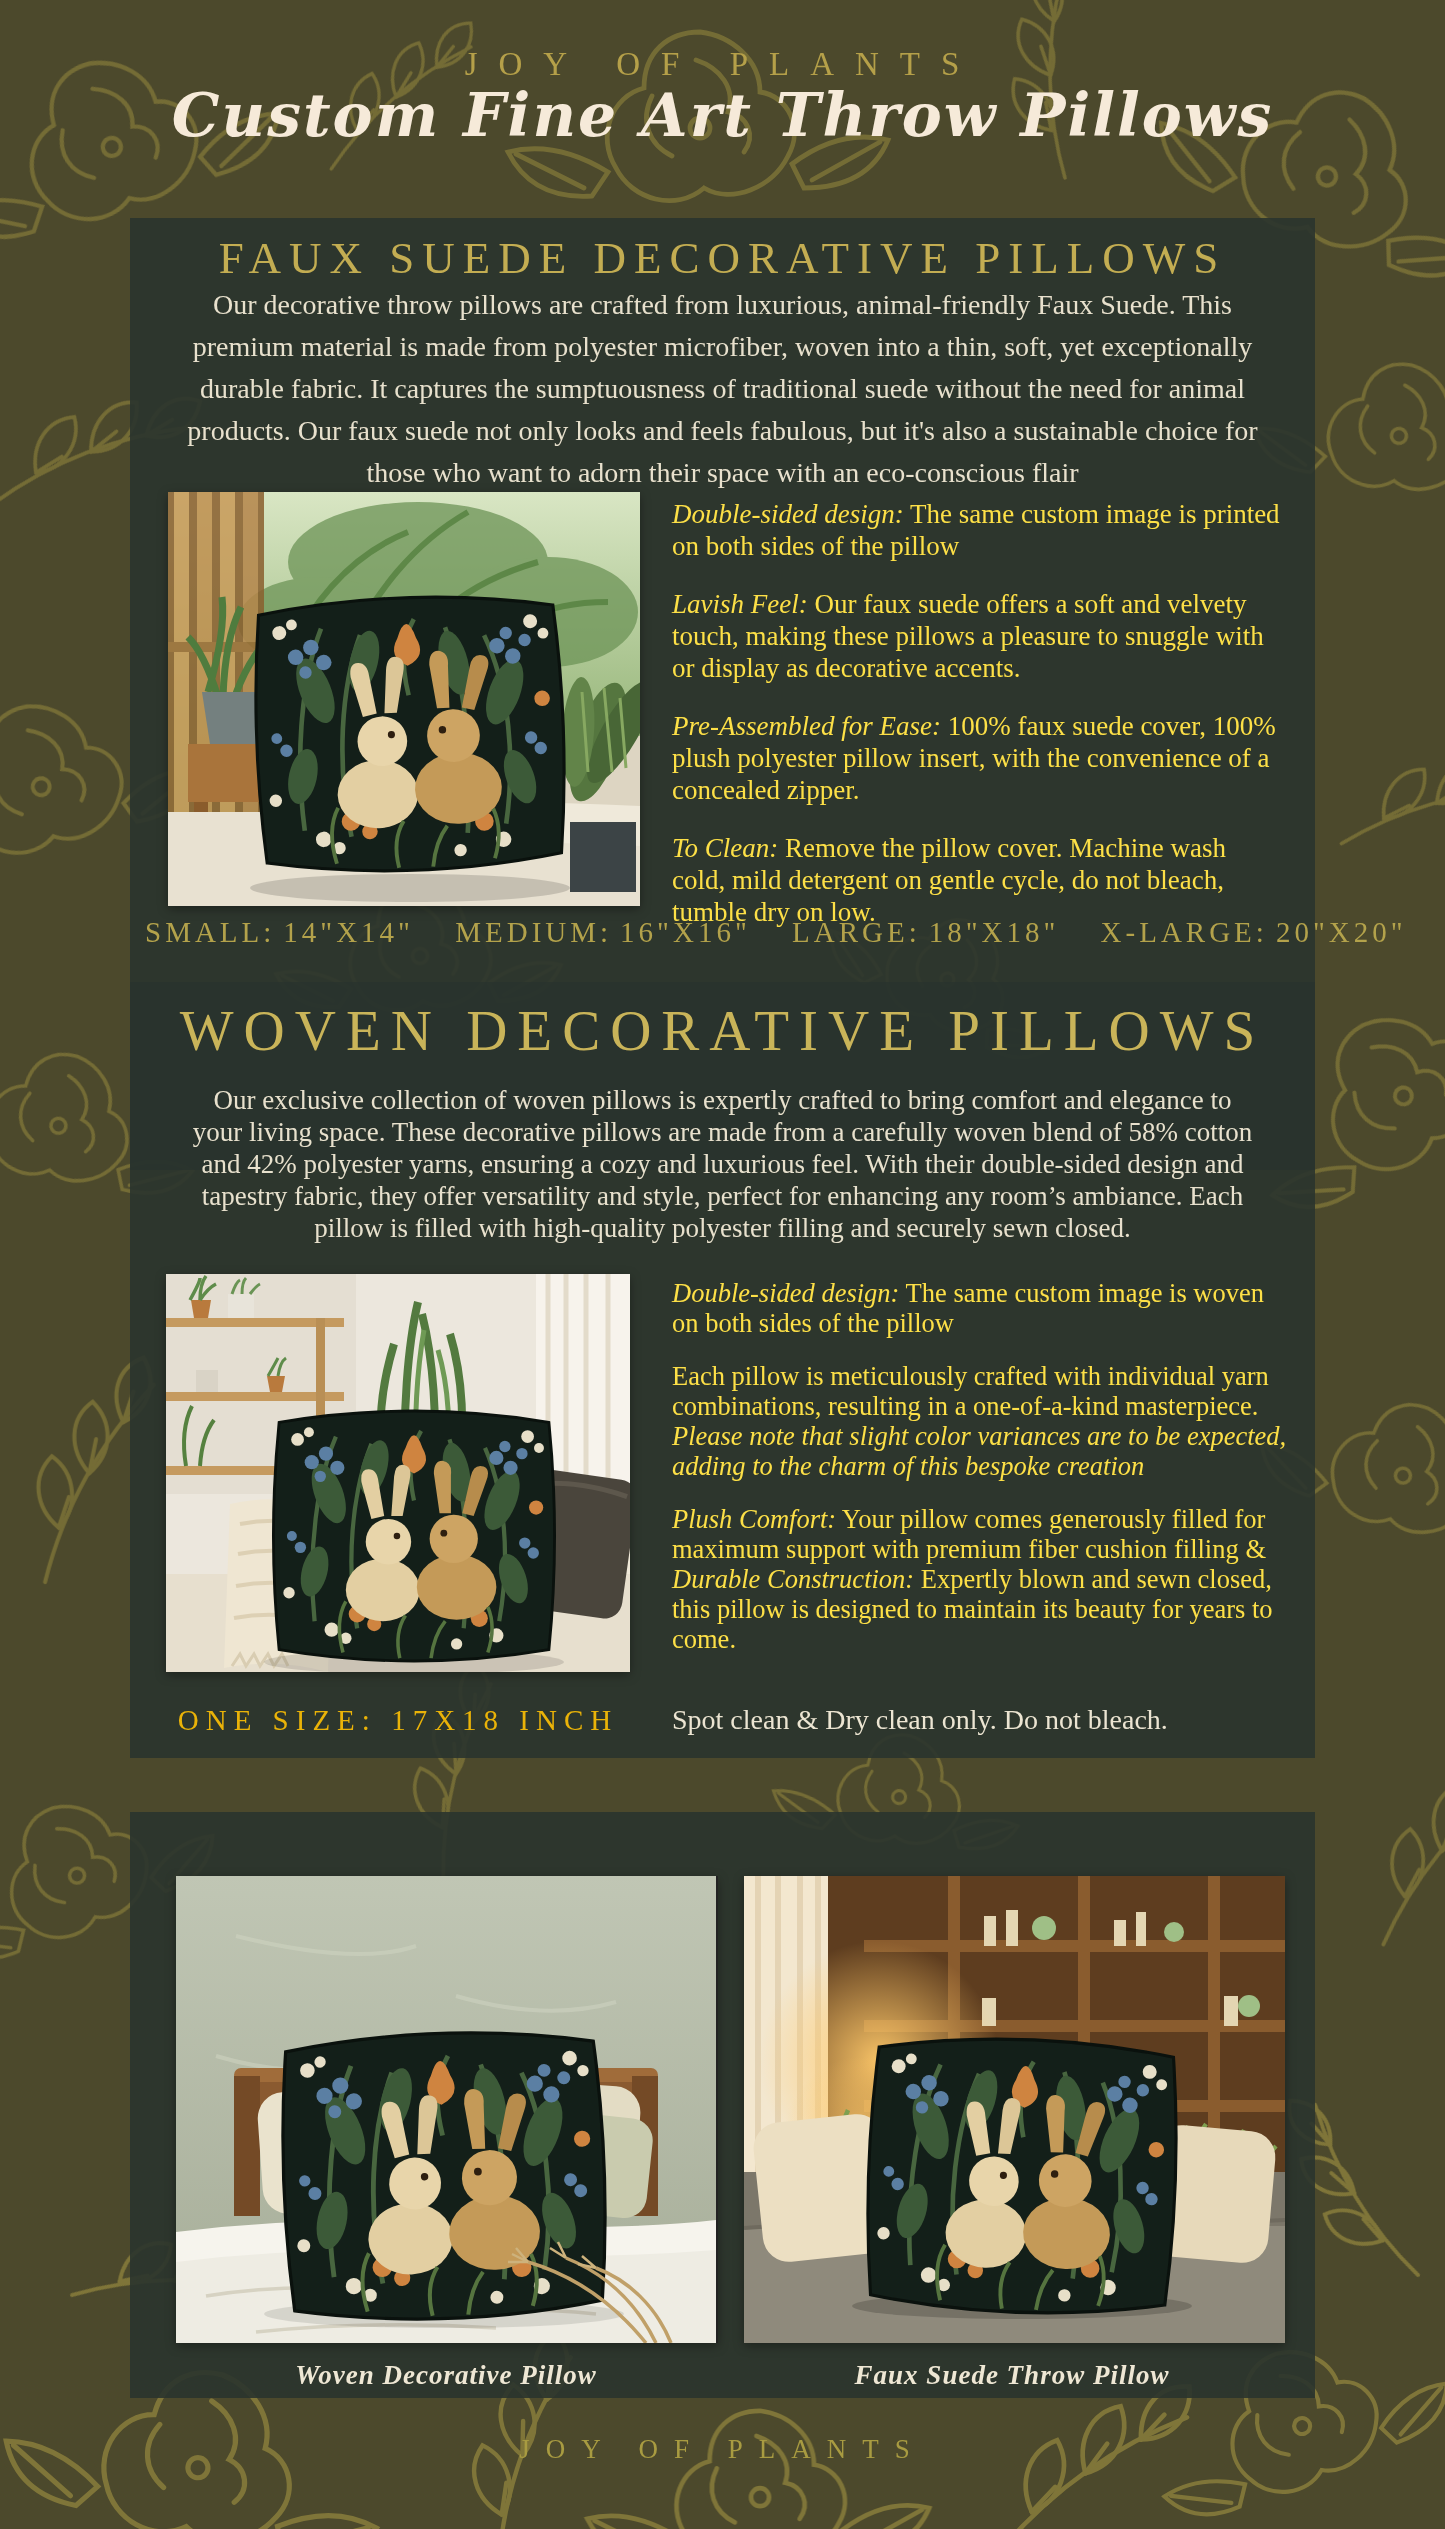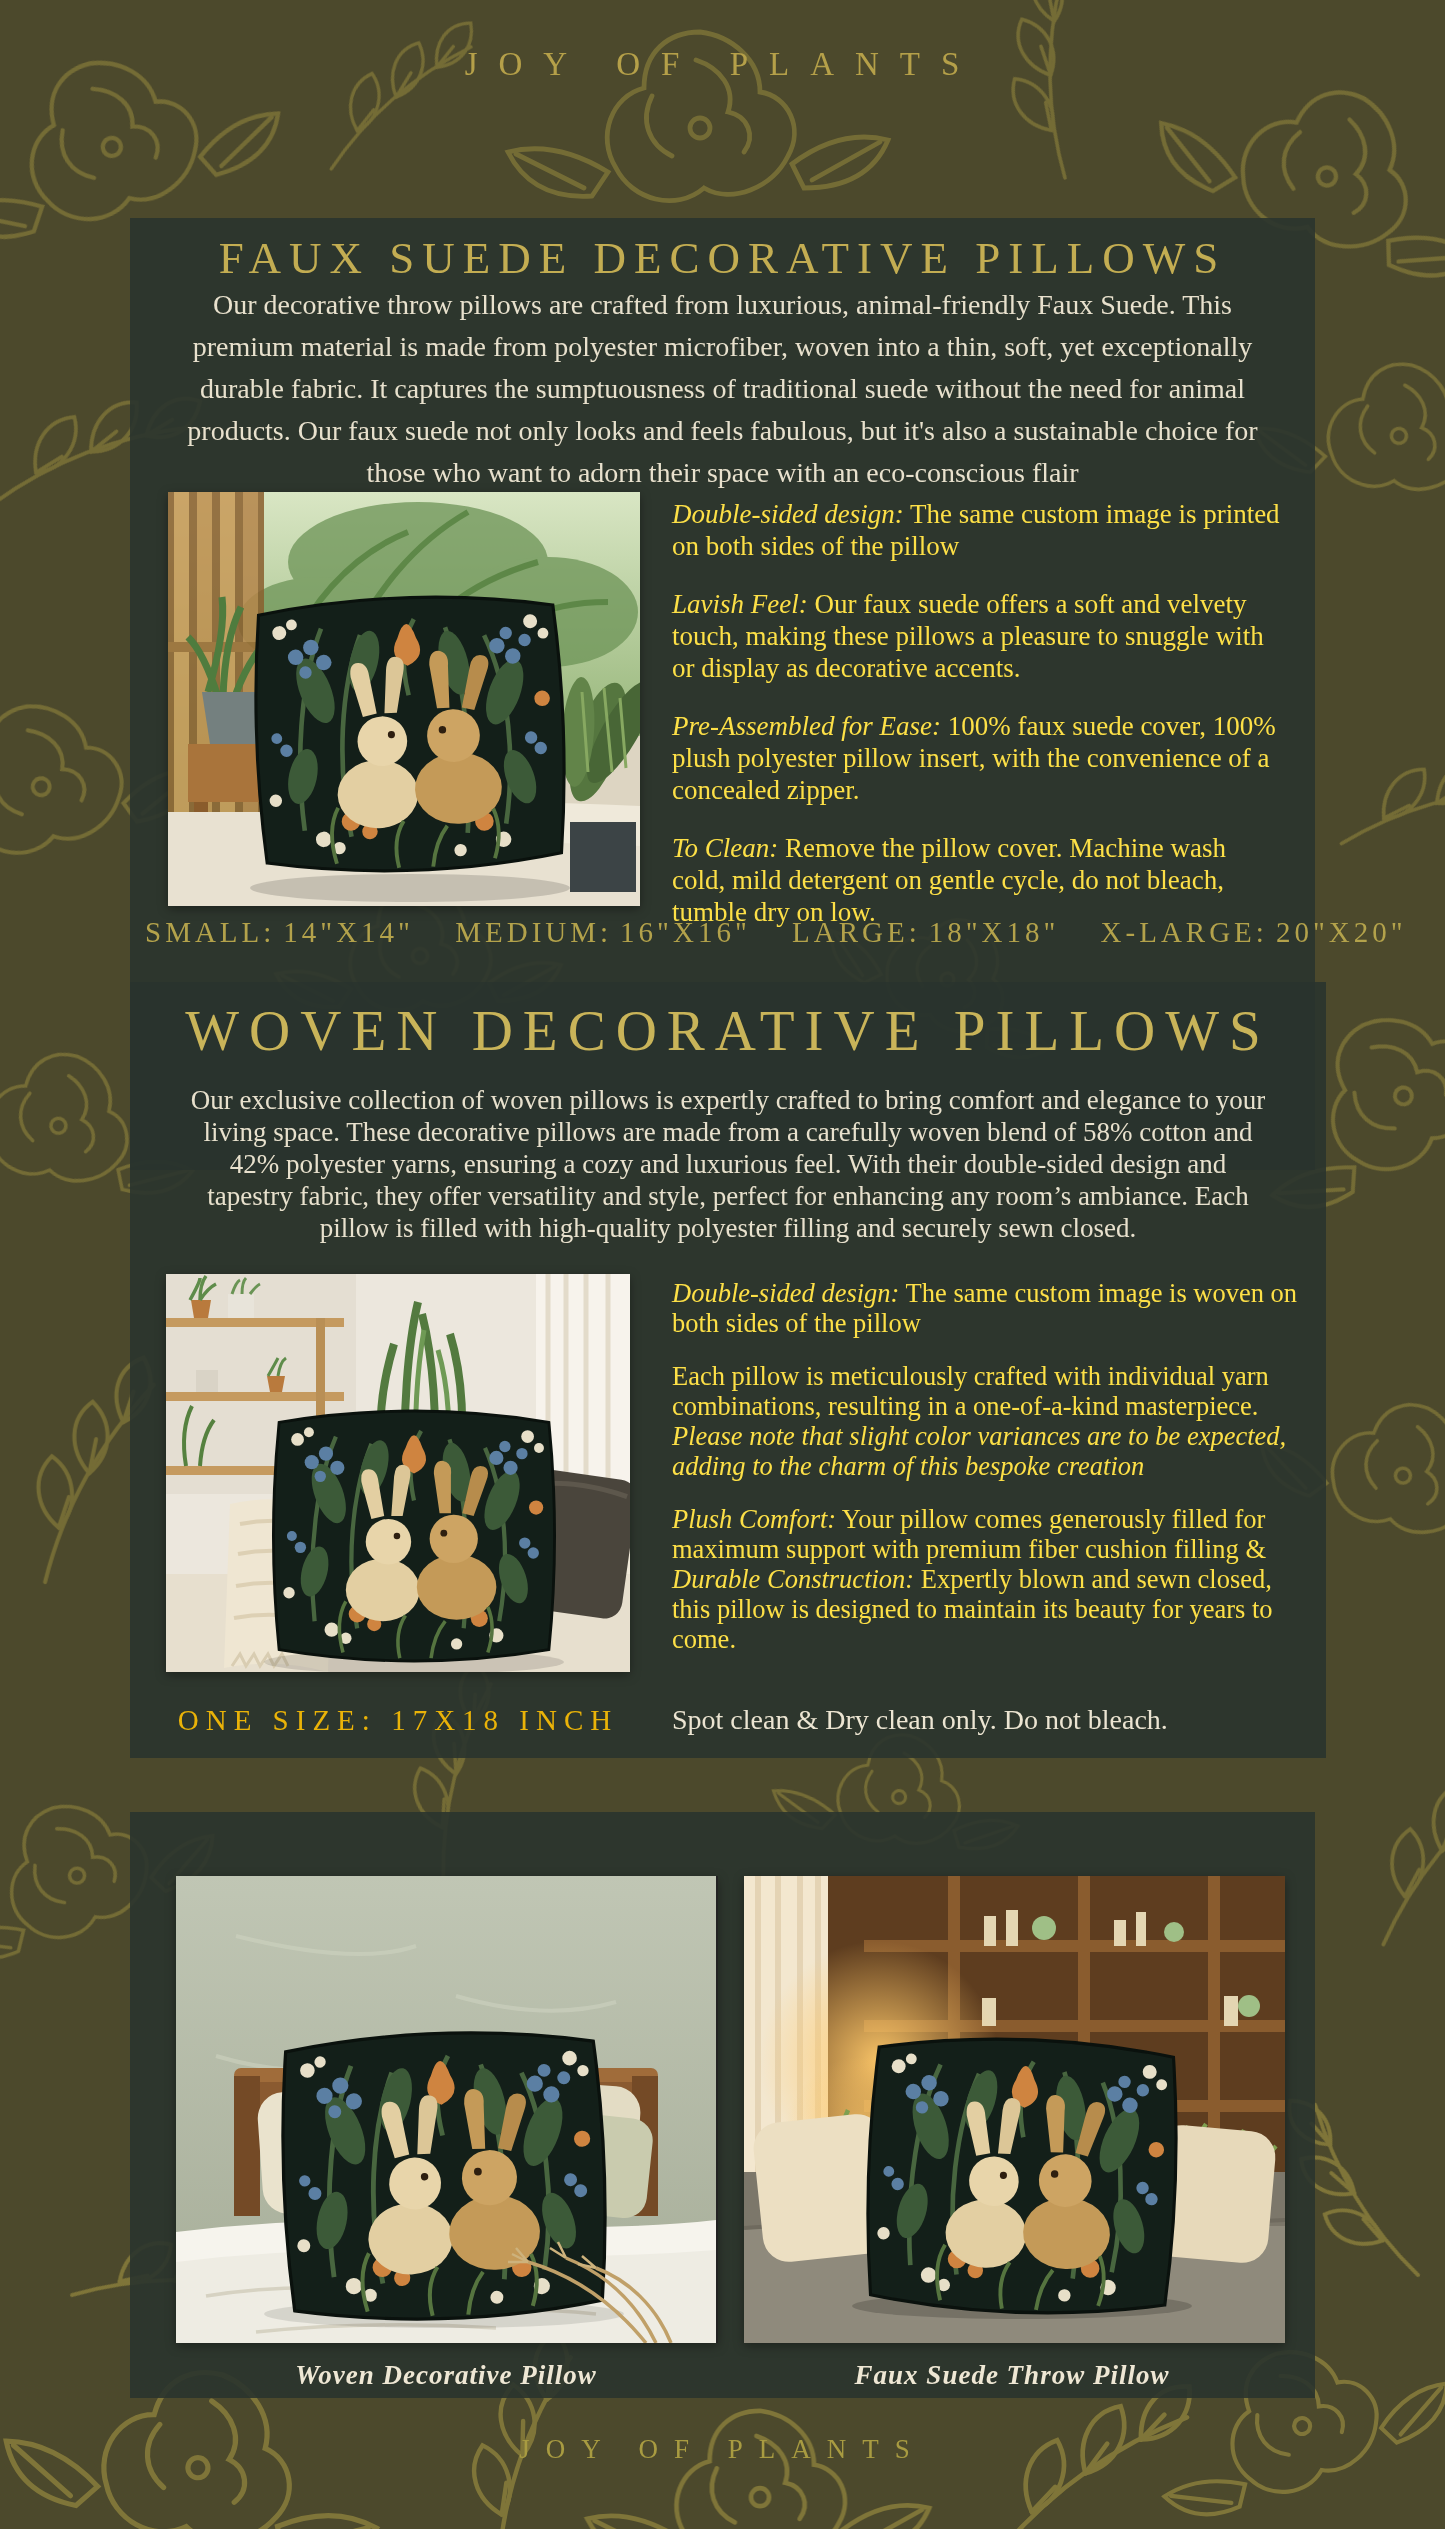--- a/index.html
+++ b/index.html
@@ -18,21 +18,21 @@
     position:absolute;z-index:3;top:80px;left:0;right:0;text-align:center;
     color:#f6ead9;font-size:60px;font-style:italic;font-weight:bold;
     font-family:"DejaVu Serif", serif;letter-spacing:2px;
   }
   
   .panel{
     position:absolute;z-index:2;left:130px;width:1185px;
     background:rgba(42,52,45,0.90);
   }
   .panel1{top:218px;height:952px;}
-  .panel2{top:982px;height:776px;padding-left:11px;}
+  .panel2{top:982px;height:776px;}
   .panel3{top:1812px;height:586px;}
   .sec-heading{
     position:absolute;left:0;right:0;text-align:center;margin:0;
     color:#c3ad52;font-weight:400;
   }
   .h-faux{top:14px;font-size:45px;letter-spacing:8px;}
   .h-woven{top:16px;font-size:57px;letter-spacing:10px;color:#c9b459;}
   .intro{
     position:absolute;left:0;right:0;margin:0;text-align:center;
     color:#e8e1cd;
@@ -212,20 +212,21 @@
       <use href="#m-branch" transform="translate(480,2470) scale(1.7) rotate(-10)"></use>
       <use href="#m-peony" transform="translate(760,2490) scale(1.8)"></use>
       <use href="#m-branch" transform="translate(1040,2460) scale(1.8) rotate(25)"></use>
       <use href="#m-peony" transform="translate(1300,2420) scale(1.6) rotate(-20)"></use>
       <use href="#m-branch" transform="translate(150,2250) scale(1.5) rotate(60)"></use>
       <use href="#m-branch" transform="translate(1340,2230) scale(1.5) rotate(-60)"></use>
     </g>
   </svg>
 
   <div class="brand-top">JOY OF PLANTS</div>
+  <div class="script-title">Custom Fine Art Throw Pillows</div>
 
   <section class="panel panel1">
     <h1 class="sec-heading h-faux">FAUX SUEDE DECORATIVE PILLOWS</h1>
     <p class="intro intro1">Our decorative throw pillows are crafted from luxurious, animal-friendly Faux Suede. This premium material is made from polyester microfiber, woven into a thin, soft, yet exceptionally durable fabric. It captures the sumptuousness of traditional suede without the need for animal products. Our faux suede not only looks and feels fabulous, but it's also a sustainable choice for those who want to adorn their space with an eco-conscious flair</p>
 
     <div class="photo photo1">
       <svg width="472" height="414" viewBox="0 0 472 414">
         <defs>
           <linearGradient id="p1bg" x1="0" y1="0" x2="0" y2="1">
             <stop offset="0" stop-color="#d9e6c4"></stop>

